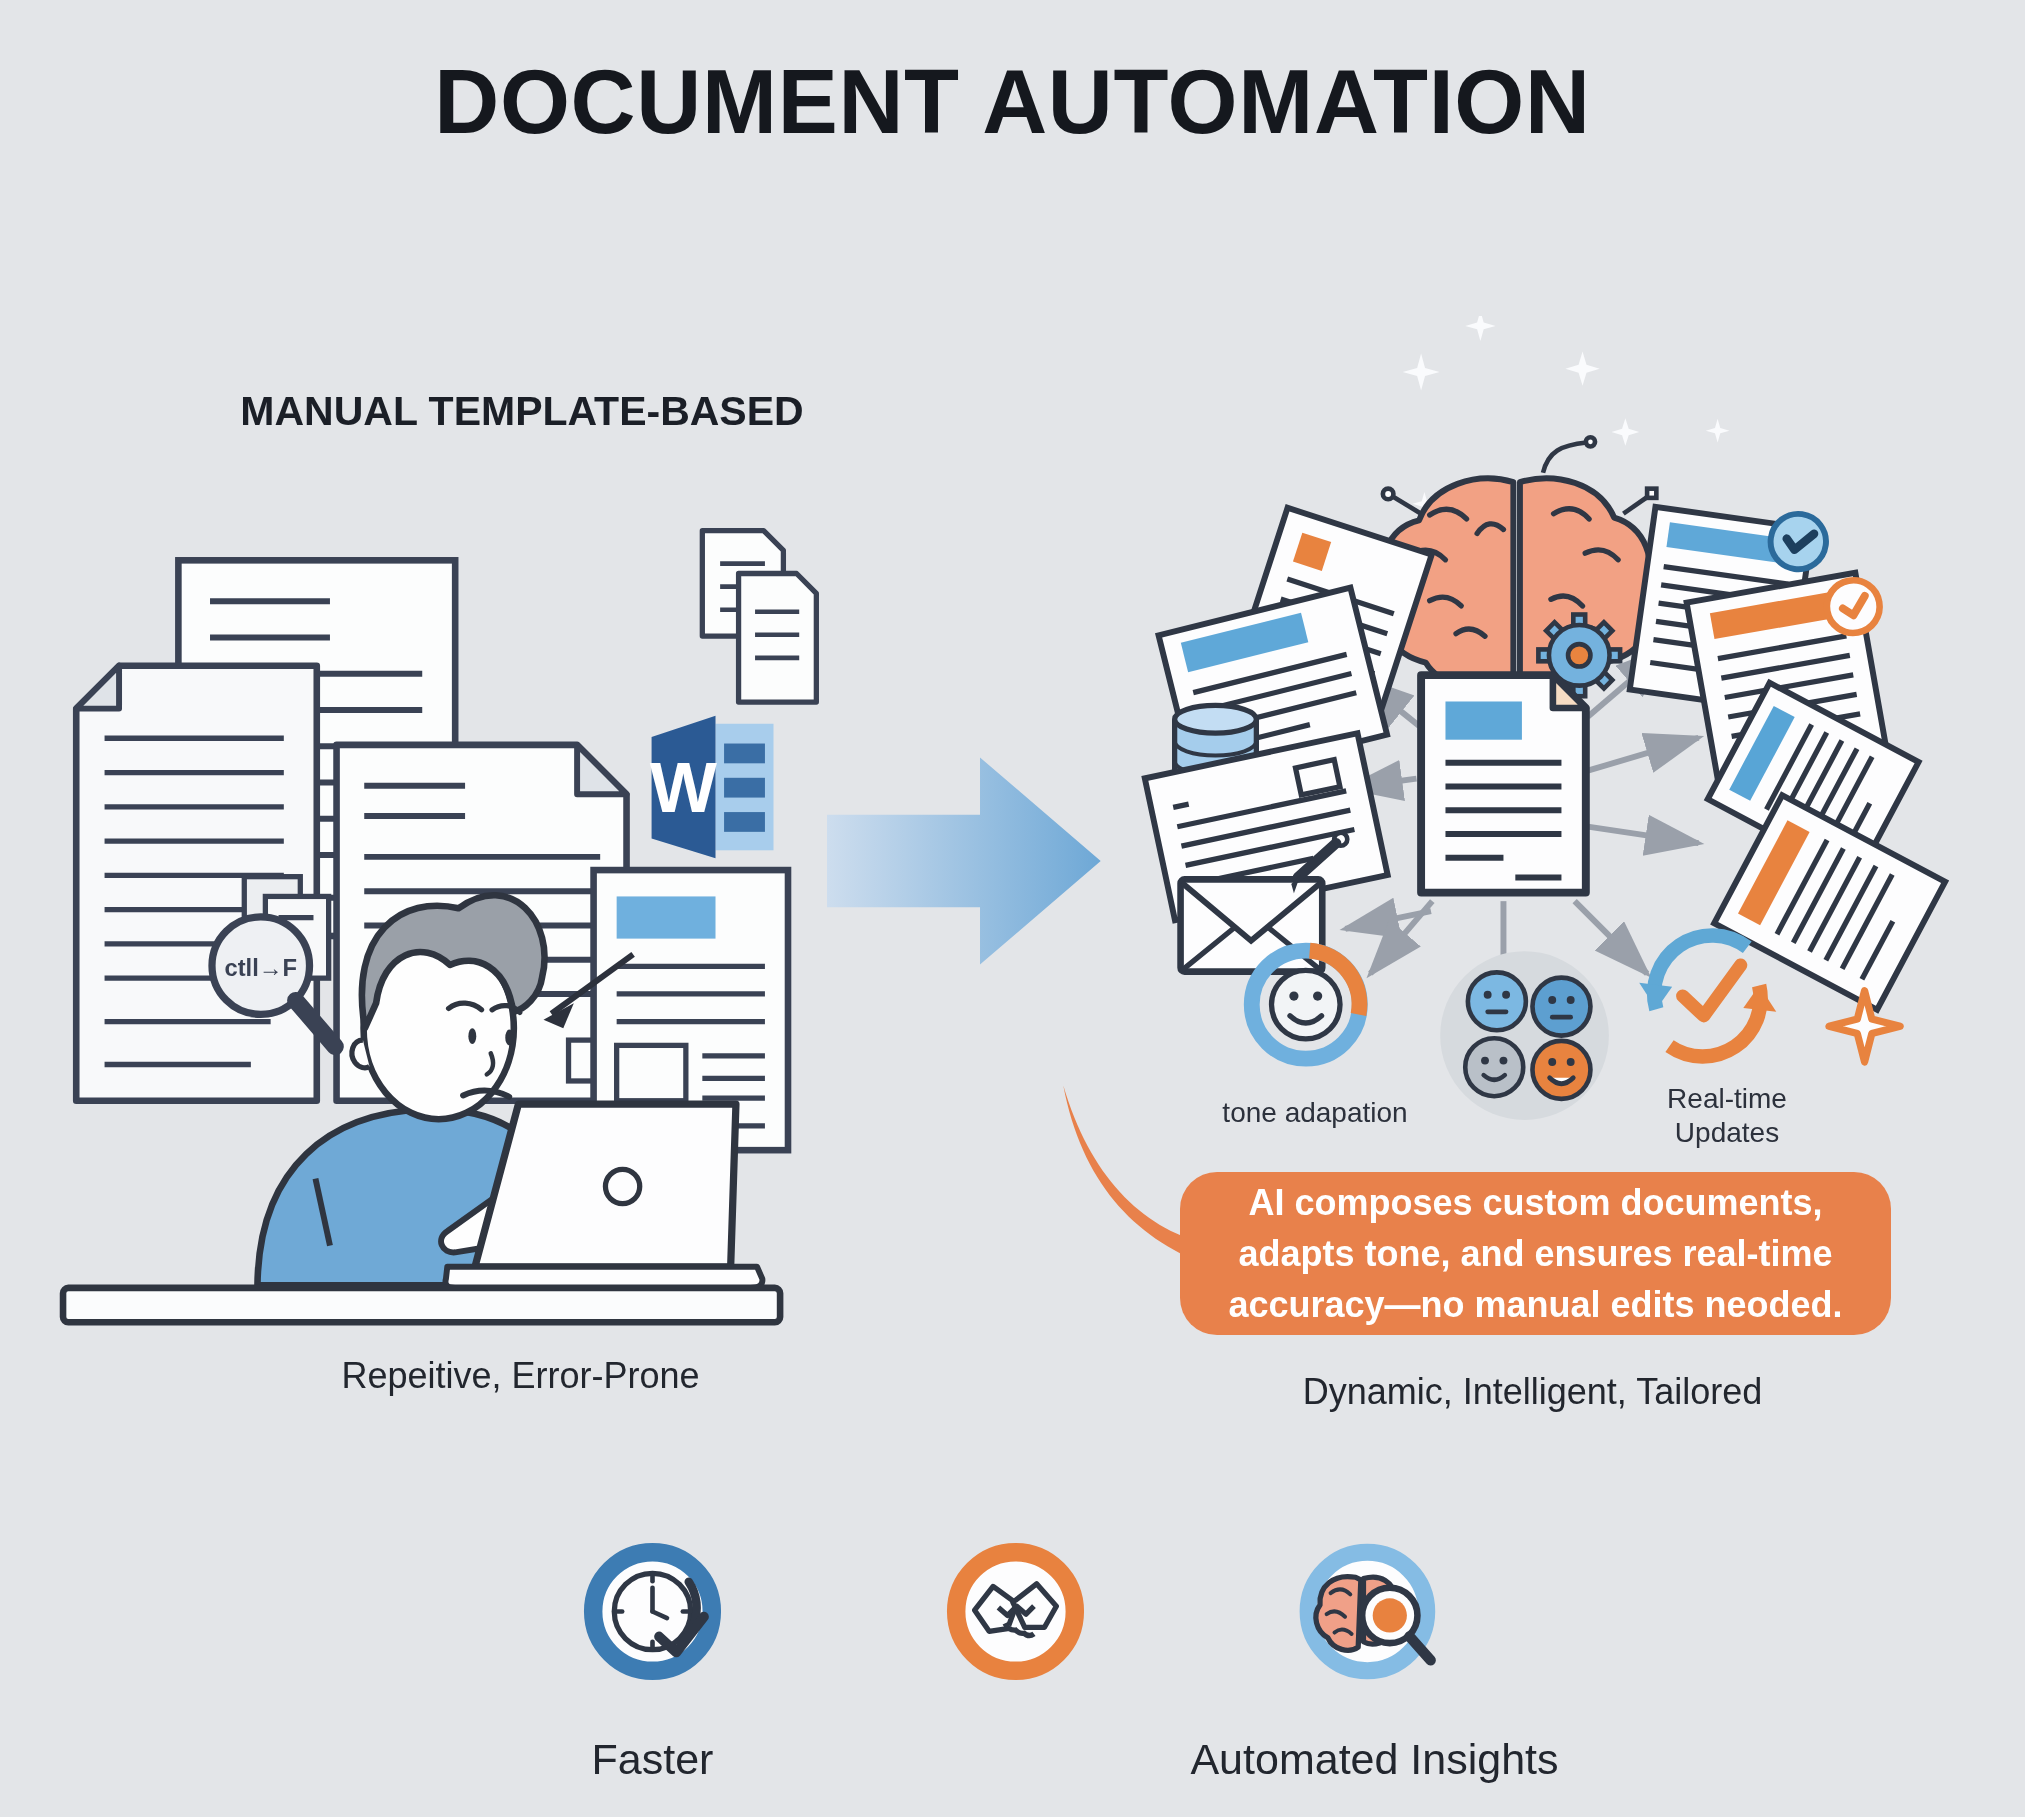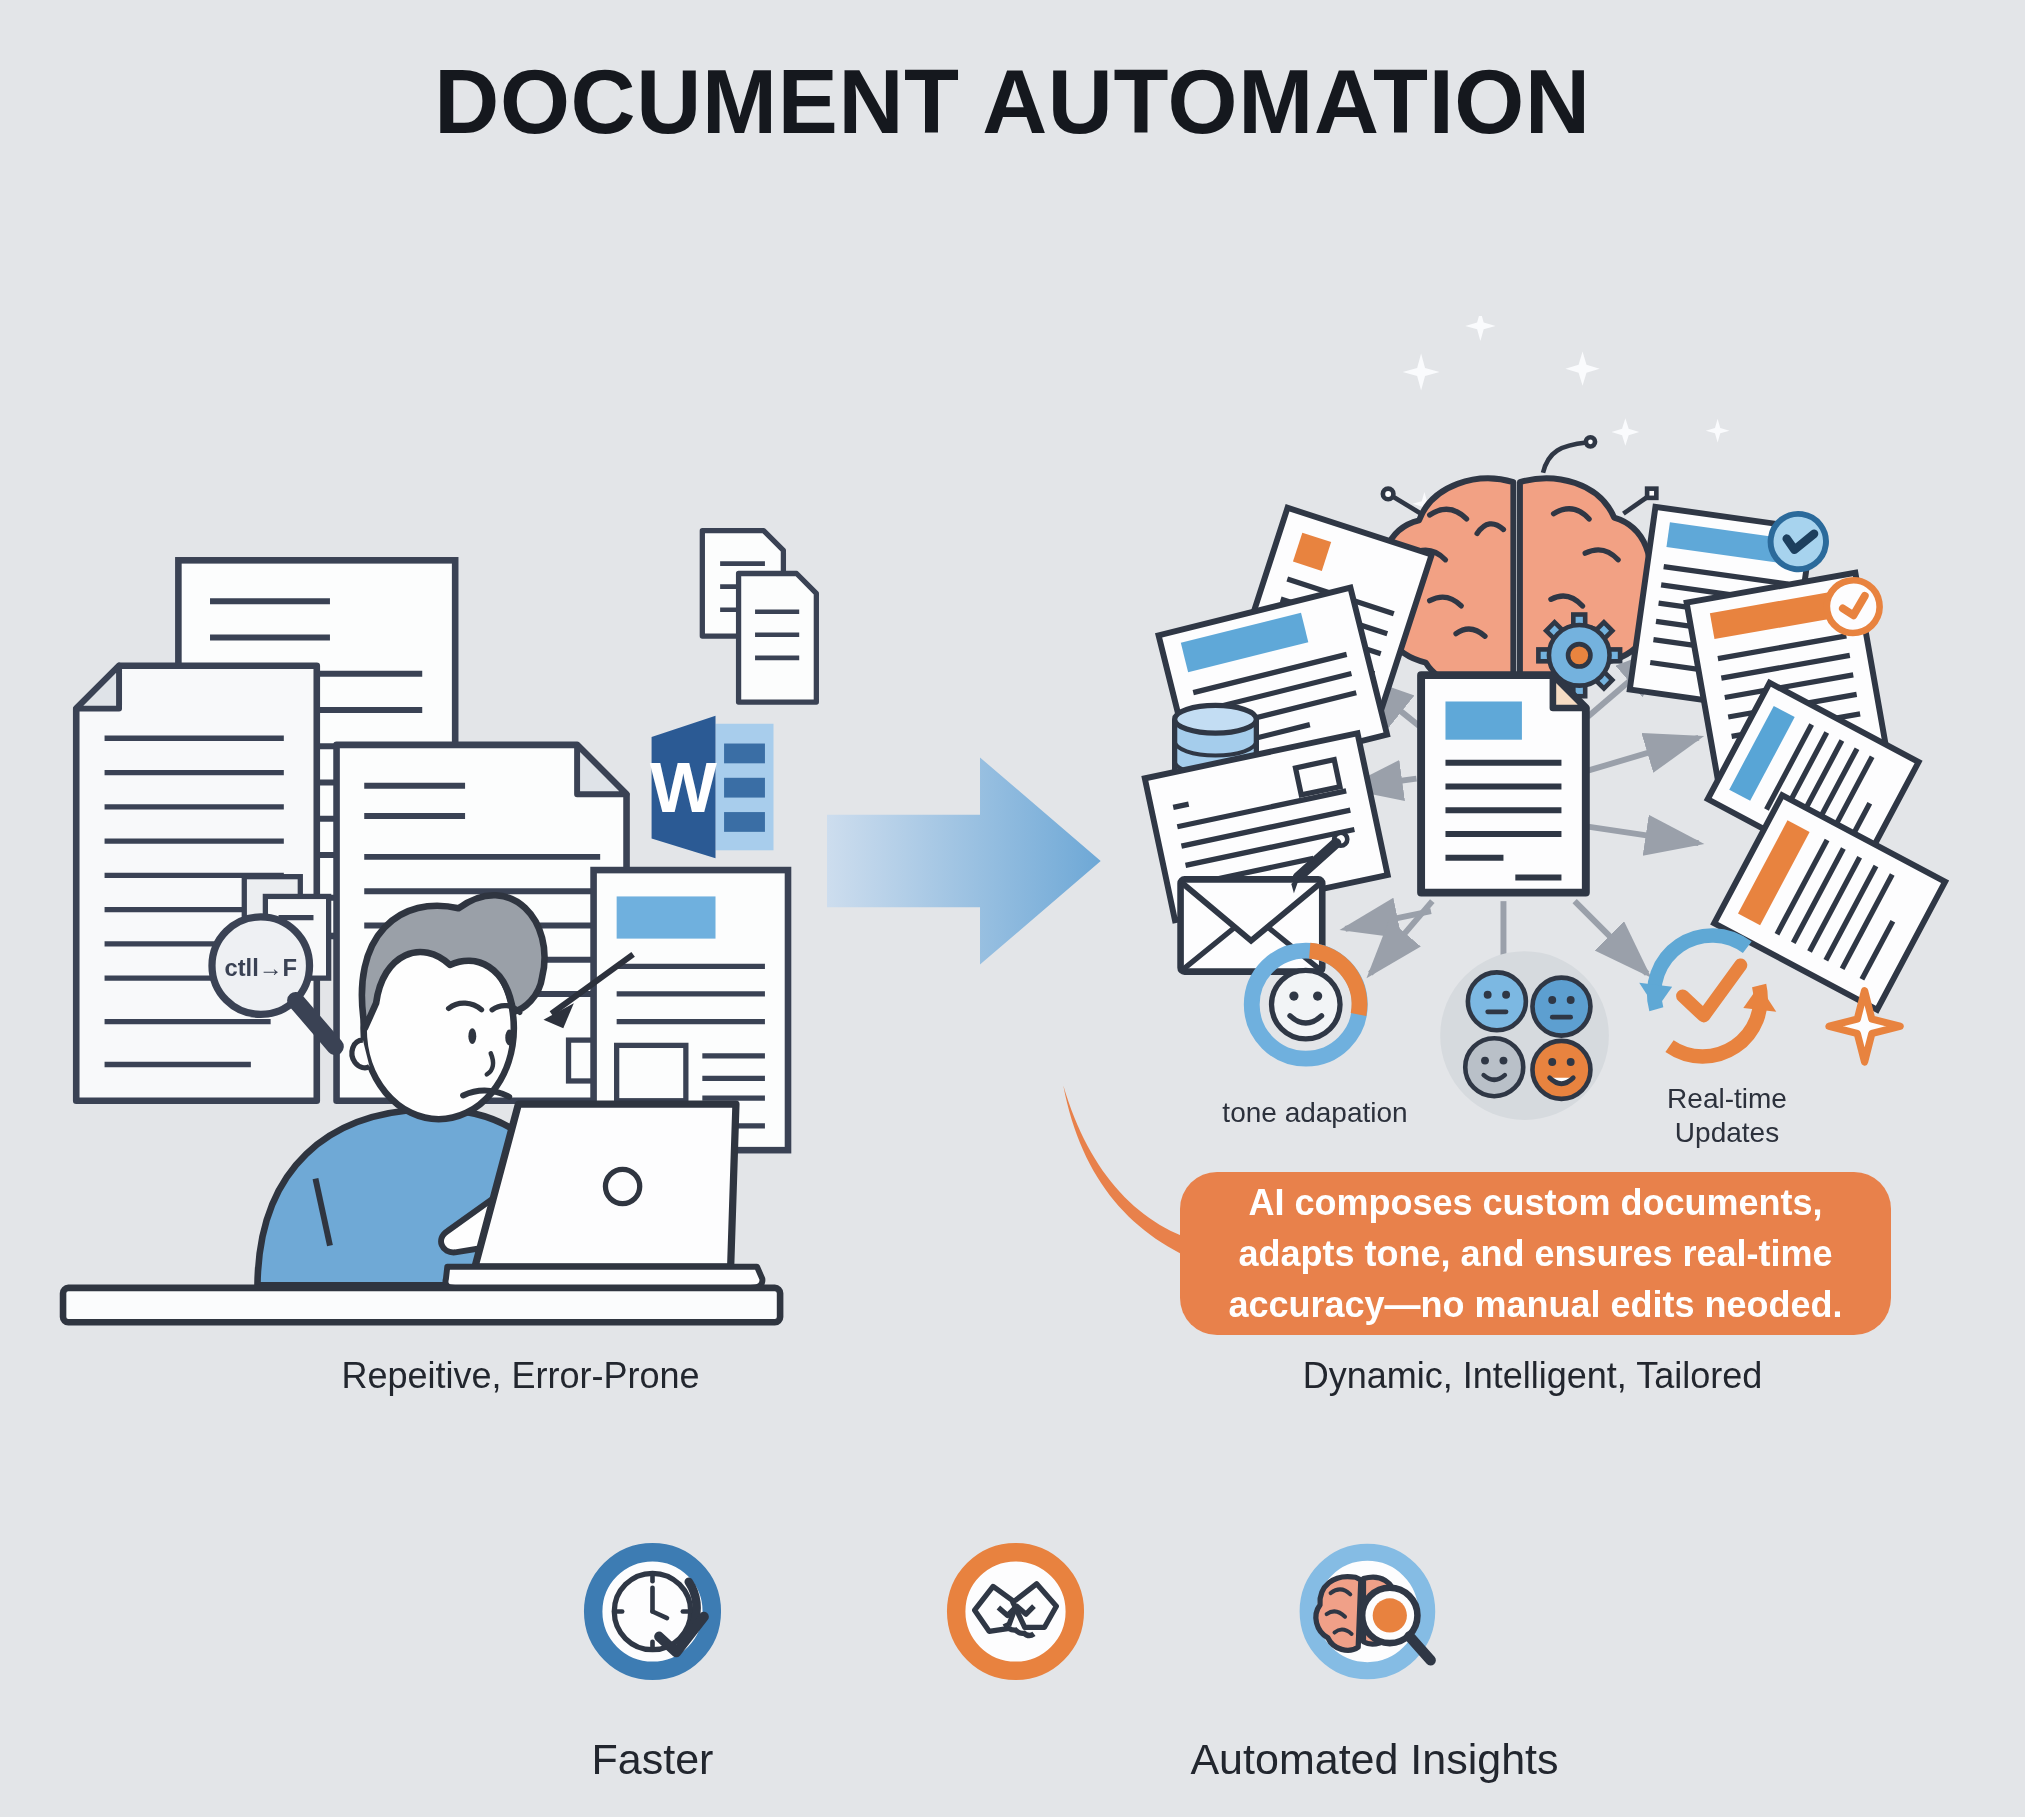--- a/index.html
+++ b/index.html
@@ -17,20 +17,21 @@
   .benefit-label{top:1735px;text-align:center;font-size:43px;font-weight:500;color:#22262e;width:369px;}
   svg{display:block;}
 </style>
 </head>
 <body>
 
 <div id="canvas">
 
   <div class="abs title">DOCUMENT AUTOMATION</div>
 
+  <div class="abs section-head" style="left:209px;">MANUAL TEMPLATE-BASED</div>
 
   <svg class="abs" style="left:53px;top:501px;" width="778" height="837" viewBox="0 0 1180 1270">
     <g>
 
       <rect x="190" y="90" width="420" height="570" fill="#fcfdfd" stroke="#3a4254" stroke-width="10"></rect>
       <g stroke="#3a4254" stroke-width="9">
         <line x1="238" y1="152" x2="420" y2="152"></line>
         <line x1="238" y1="207" x2="420" y2="207"></line>
         <line x1="238" y1="262" x2="560" y2="262"></line>
         <line x1="238" y1="317" x2="560" y2="317"></line>
@@ -423,21 +424,21 @@
   </svg>
   <div class="abs callout">
     <div class="callout-inner">
       <div>AI composes custom documents,</div>
       <div>adapts tone, and ensures real-time</div>
       <div>accuracy—no manual edits neoded.</div>
     </div>
   </div>
 
   <div class="abs caption" style="left:283px;width:475px;">Repeitive, Error-Prone</div>
-  <div class="abs caption" style="left:1249px;width:567px;">Dynamic, Intelligent, Tailored</div>
+  <div class="abs caption" style="left:1249px;width:567px;margin-top:16px;">Dynamic, Intelligent, Tailored</div>
 
   <svg class="abs" style="left:580px;top:1539px;" width="145" height="145" viewBox="-110 -110 220 220">
     <circle cx="0" cy="0" r="90" fill="#fdfdfe" stroke="#3d7cb3" stroke-width="28"></circle>
     <circle cx="0" cy="0" r="58" fill="#fdfdfe" stroke="#2f3745" stroke-width="8"></circle>
     <g stroke="#2f3745" stroke-width="7" stroke-linecap="round">
       <line x1="0" y1="-58" x2="0" y2="-46"></line>
         <line x1="0" y1="58" x2="0" y2="46"></line>
       <line x1="-58" y1="0" x2="-46" y2="0"></line>
         <line x1="58" y1="0" x2="46" y2="0"></line>
       <line x1="0" y1="0" x2="0" y2="-36"></line>

